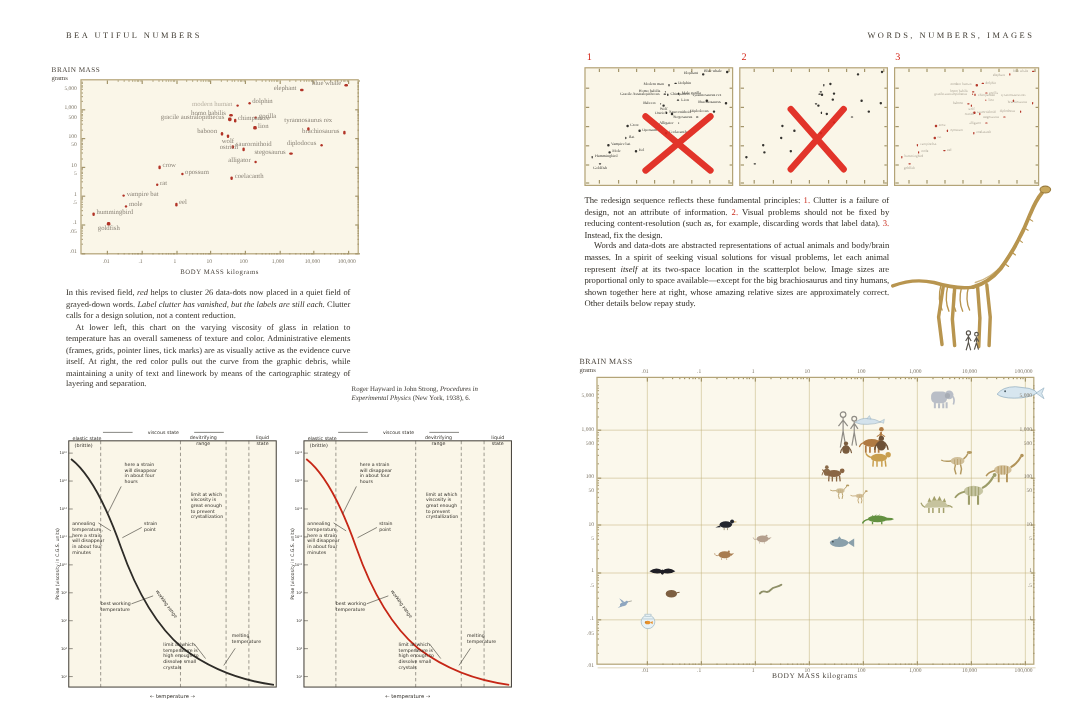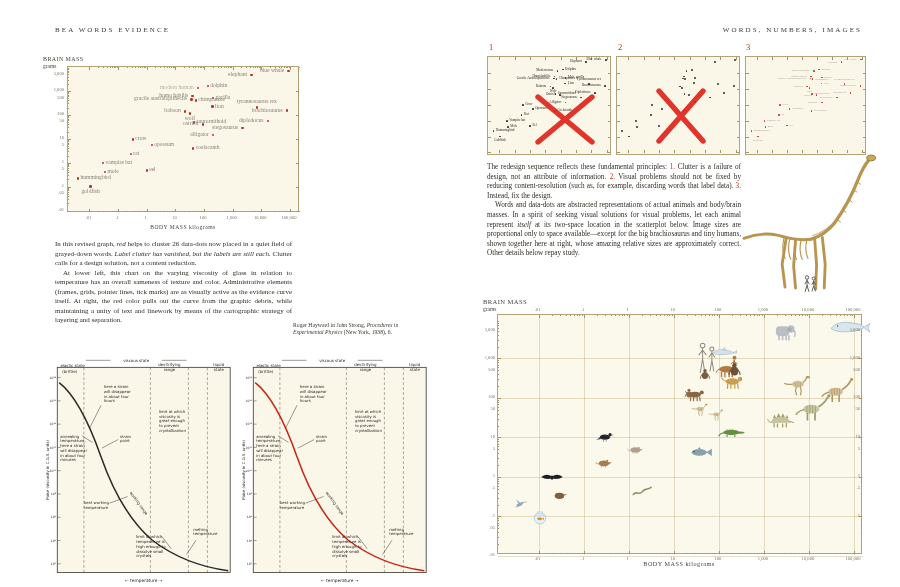--- a/index.html
+++ b/index.html
@@ -30,21 +30,21 @@
   .vz{font-size:4.2px;fill:#2d2a24;}
   .va{font-size:4.1px;fill:#2d2a24;}
   .vt{font-size:3.2px;fill:#2d2a24;}
   .vx{font-size:4.6px;fill:#2d2a24;}
 </style>
 </head>
 <body>
 
 <div id="spread">
 
-  <div class="hdr" style="left:55px;top:26px">BEA WORDS EVIDENCE</div>
+  <div class="hdr" style="left:55px;top:26px">BEA UTIFUL NUMBERS</div>
 
   <div class="abs" id="chR" style="left:43px;top:56px;width:262px;height:178px">
     <div class="ct" style="left:0;top:0">BRAIN MASS</div>
     <div class="ct2" style="left:0;top:7px">grams</div>
     <div class="plot" id="chR-plot" style="left:24px;top:10px;width:232px;height:146px">
         <div class="tick" style="left: 21.4815px; top: 0px; width: 0.8px; height: 2.6px;"></div>
         <div class="tick" style="left: 21.4815px; top: 142.4px; width: 0.8px; height: 2.6px;"></div>
         <div class="tick" style="left: 30.1036px; top: 0px; width: 0.8px; height: 1.4px;"></div>
         <div class="tick" style="left: 30.1036px; top: 143.6px; width: 0.8px; height: 1.4px;"></div>
         <div class="tick" style="left: 35.1472px; top: 0px; width: 0.8px; height: 1.4px;"></div>
@@ -353,21 +353,21 @@
       <div class="yt" style="left: 0px; width: 21px; top: 79.2033px;">10</div>
       <div class="yt" style="left: 0px; width: 21px; top: 86.4083px;">5</div>
       <div class="yt" style="left: 0px; width: 21px; top: 103.138px;">1</div>
       <div class="yt" style="left: 0px; width: 21px; top: 110.343px;">.5</div>
       <div class="yt" style="left: 0px; width: 21px; top: 127.072px;">.1</div>
       <div class="yt" style="left: 0px; width: 21px; top: 134.277px;">.05</div>
       <div class="yt" style="left: 0px; width: 21px; top: 151.007px;">.01</div>
     </div>
 
   <div class="para" style="left:55px;top:240px;width:237px">
-    <div><span>In this revised graph, </span><span class="it">red</span><span> helps to cluster 26 data-dots now placed in a quiet field of grayed-down words. </span><span class="it">Label clutter has vanished, but the labels are still each.</span><span> Clutter calls for a design solution, not a content reduction.</span></div>
+    <div><span>In this revised field, </span><span class="it">red</span><span> helps to cluster 26 data-dots now placed in a quiet field of grayed-down words. </span><span class="it">Label clutter has vanished, but the labels are still each.</span><span> Clutter calls for a design solution, not a content reduction.</span></div>
     <div class="ind"><span>At lower left, this chart on the varying viscosity of glass in relation to temperature has an overall sameness of texture and color. Administrative elements (frames, grids, pointer lines, tick marks) are as visually active as the evidence curve itself. At right, the red color pulls out the curve from the graphic debris, while maintaining a unity of text and linework by means of the cartographic strategy of layering and separation.</span></div>
   </div>
 
   <div class="cap" style="left:293px;top:322px;width:132px"><span>Roger Hayward in John Strong, </span><span class="it">Procedures in Experimental Physics</span><span> (New York, 1938), 6.</span></div>
 
   <svg id="vL" class="abs" style="left:44px;top:354px" width="190" height="230" viewBox="0 0 200 242">
       <rect x="14" y="14" width="182" height="216" fill="#faf6e8" stroke="#45413a" stroke-width="0.9"></rect>
       <line x1="42" y1="14" x2="42" y2="230" stroke="#57534a" stroke-width="0.5" stroke-dasharray="3 2.2"></line>
       <line x1="112" y1="14" x2="112" y2="230" stroke="#57534a" stroke-width="0.5" stroke-dasharray="3 2.2"></line>
       <line x1="152" y1="14" x2="152" y2="230" stroke="#57534a" stroke-width="0.5" stroke-dasharray="3 2.2"></line>

